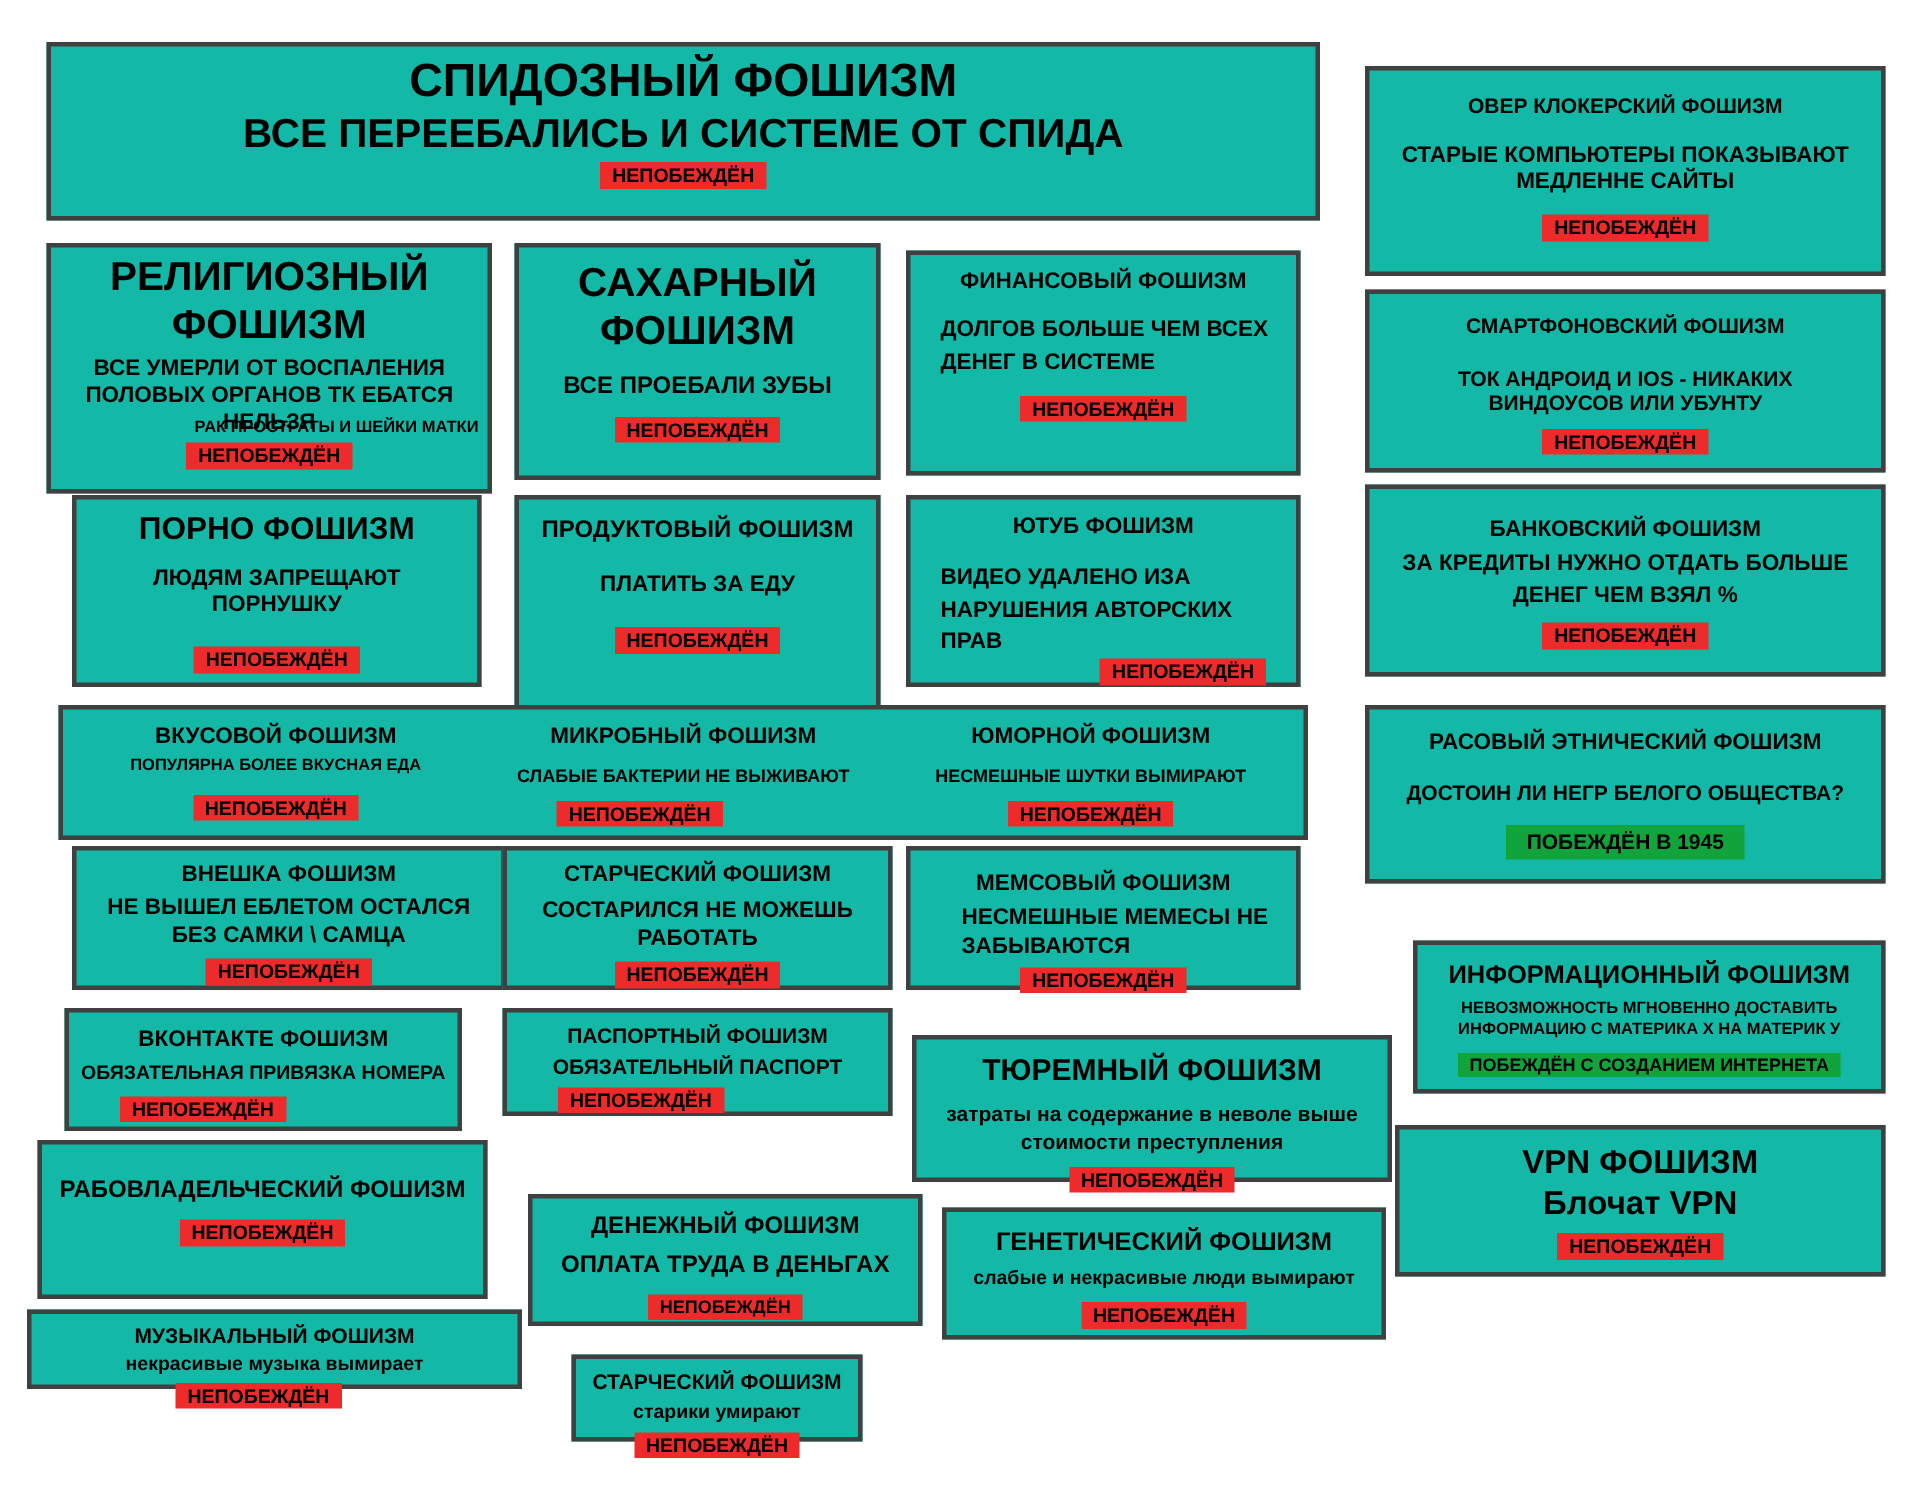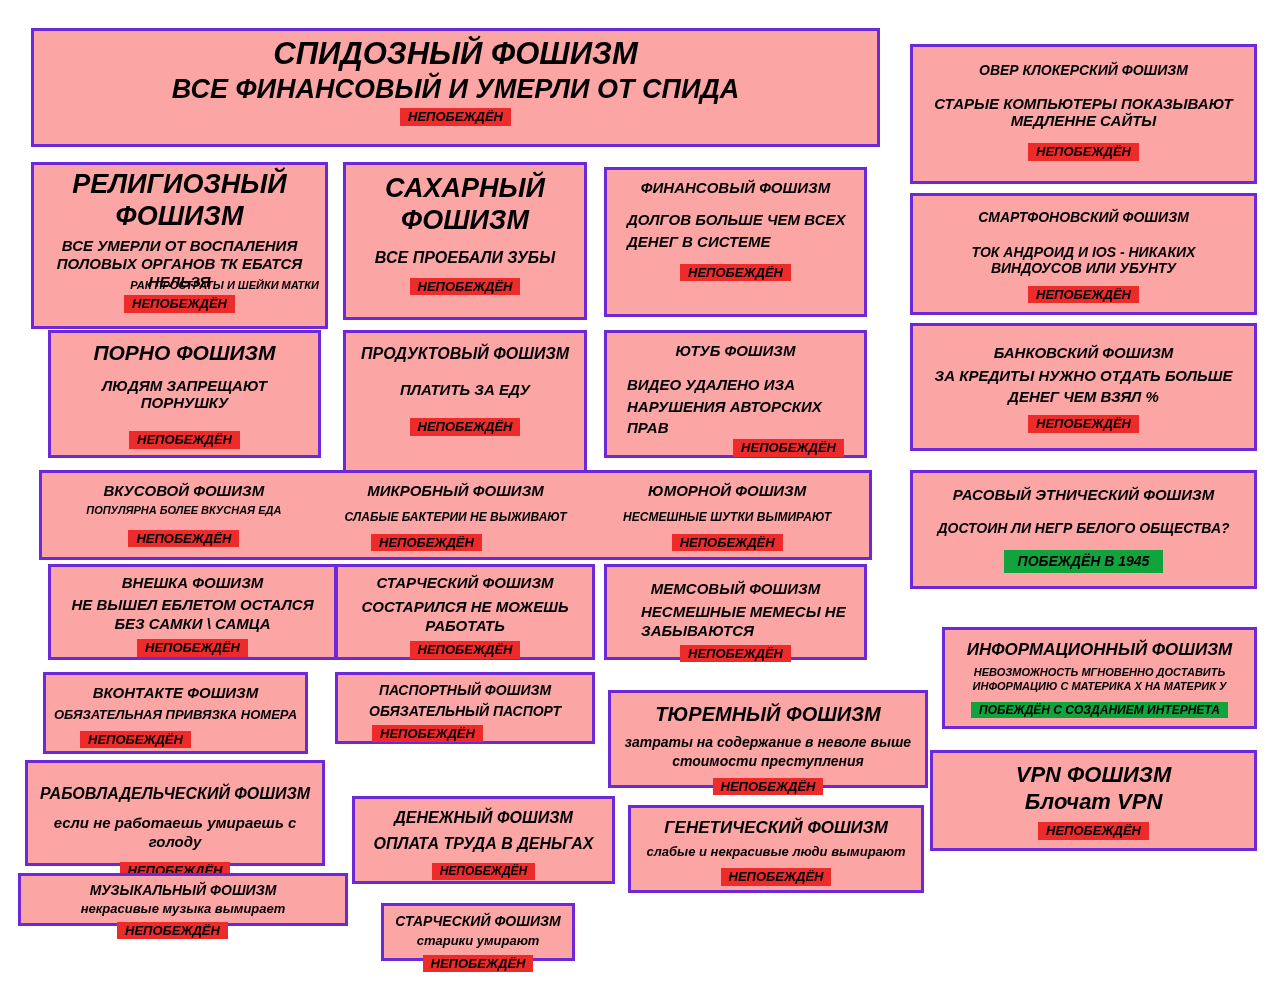--- a/index.html
+++ b/index.html
@@ -16,29 +16,28 @@
     color: #000;
   }
   .board {
     position: relative;
     width: 1280px;
     height: 990px;
   }
   .card {
     position: absolute;
     box-sizing: border-box;
-    border: 3px solid #6d28d9;
-    background: #fca5a5;
+    border: 3px solid #404040;
+    background: #14b8a6;
     text-align: center;
     padding: 4px 6px;
     display: flex;
     flex-direction: column;
     justify-content: flex-start;
     align-items: center;
-    font-style: italic;
   }
   .title {
     font-weight: bold;
     line-height: 1.12;
     margin: 2px 0 2px 0;
     text-transform: none;
   }
   .sub {
     font-weight: bold;
     line-height: 1.15;
@@ -57,21 +56,21 @@
   .badge.green { background: #11a33c; }
   .mini { font-size: 11px; font-weight: bold; }
 </style>
 </head>
 <body>
 
 <div class="board">
 
   <div class="card" style="left:31px; top:28px; width:849px; height:119px; justify-content:flex-start;">
     <div class="title" style="font-size:31px;">СПИДОЗНЫЙ ФОШИЗМ</div>
-    <div class="title" style="font-size:27px; margin-top:0;">ВСЕ ФИНАНСОВЫЙ И УМЕРЛИ ОТ СПИДА</div>
+    <div class="title" style="font-size:27px; margin-top:0;">ВСЕ ПЕРЕЕБАЛИСЬ И СИСТЕМЕ ОТ СПИДА</div>
     <div class="badge red" style="font-size:13px; margin-top:2px;">НЕПОБЕЖДЁН</div>
   </div>
 
   <div class="card" style="left:910px; top:44px; width:347px; height:140px;">
     <div class="title" style="font-size:14px; margin-top:12px;">ОВЕР КЛОКЕРСКИЙ ФОШИЗМ</div>
     <div class="sub" style="font-size:15px; margin-top:14px; padding:0 6px;">СТАРЫЕ КОМПЬЮТЕРЫ ПОКАЗЫВАЮТ МЕДЛЕННЕ САЙТЫ</div>
     <div class="badge red" style="font-size:13px; margin-top:12px;">НЕПОБЕЖДЁН</div>
   </div>
 
   <div class="card" style="left:31px; top:162px; width:297px; height:167px; padding-top:2px;">
@@ -186,21 +185,20 @@
   </div>
 
   <div class="card" style="left:608px; top:690px; width:320px; height:98px; padding-top:8px;">
     <div class="title" style="font-size:20px;">ТЮРЕМНЫЙ  ФОШИЗМ</div>
     <div class="sub" style="font-size:14px; margin-top:6px; line-height:1.3;">затраты на содержание в неволе выше стоимости преступления</div>
     <div class="badge red" style="font-size:13px; margin-top:6px;">НЕПОБЕЖДЁН</div>
   </div>
 
   <div class="card" style="left:25px; top:760px; width:300px; height:106px; padding-top:20px;">
     <div class="title" style="font-size:16px;">РАБОВЛАДЕЛЬЧЕСКИЙ ФОШИЗМ</div>
-    <div class="sub" style="font-size:15px; margin-top:8px; line-height:1.3;">если не работаешь умираешь с голоду</div>
     <div class="badge red" style="font-size:13px; margin-top:8px;">НЕПОБЕЖДЁН</div>
   </div>
 
   <div class="card" style="left:930px; top:750px; width:327px; height:101px; padding-top:8px;">
     <div class="title" style="font-size:22px;">VPN ФОШИЗМ</div>
     <div class="title" style="font-size:22px; margin-top:0;">Блочат VPN</div>
     <div class="badge red" style="font-size:13px; margin-top:6px;">НЕПОБЕЖДЁН</div>
   </div>
 
   <div class="card" style="left:352px; top:784px; width:263px; height:88px; padding-top:8px;margin-top:12px;">

